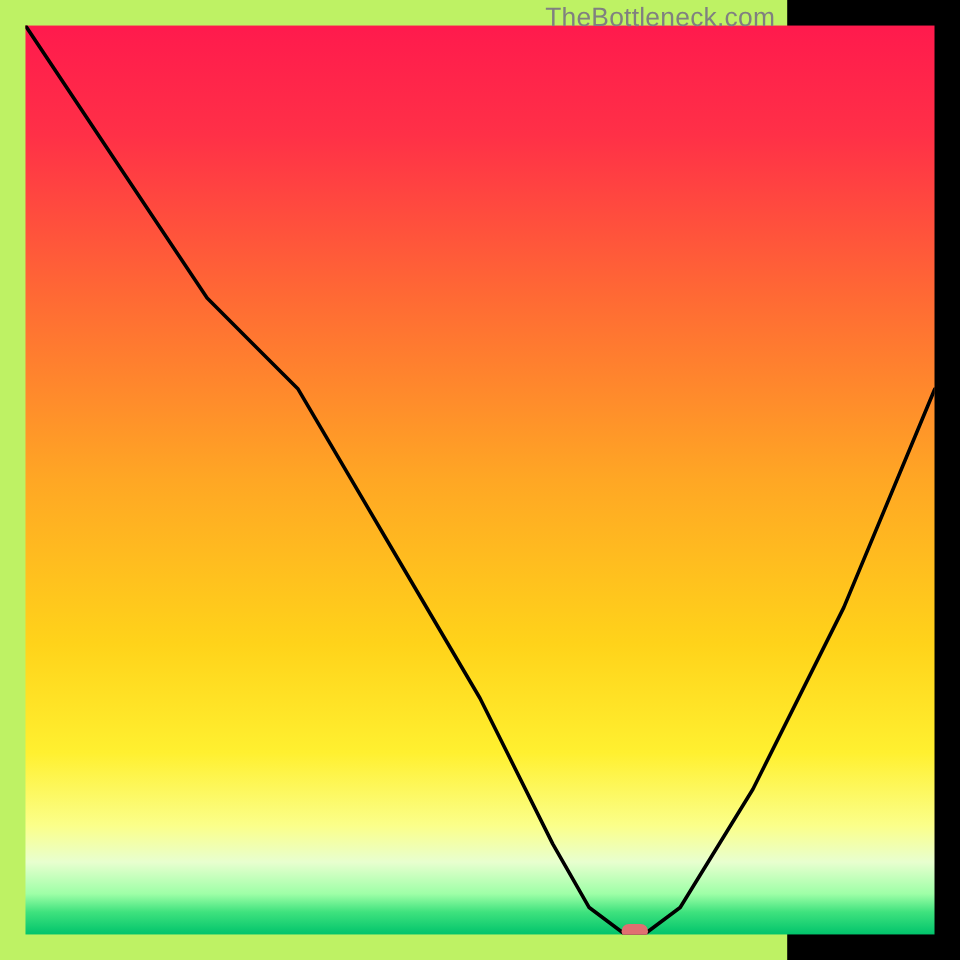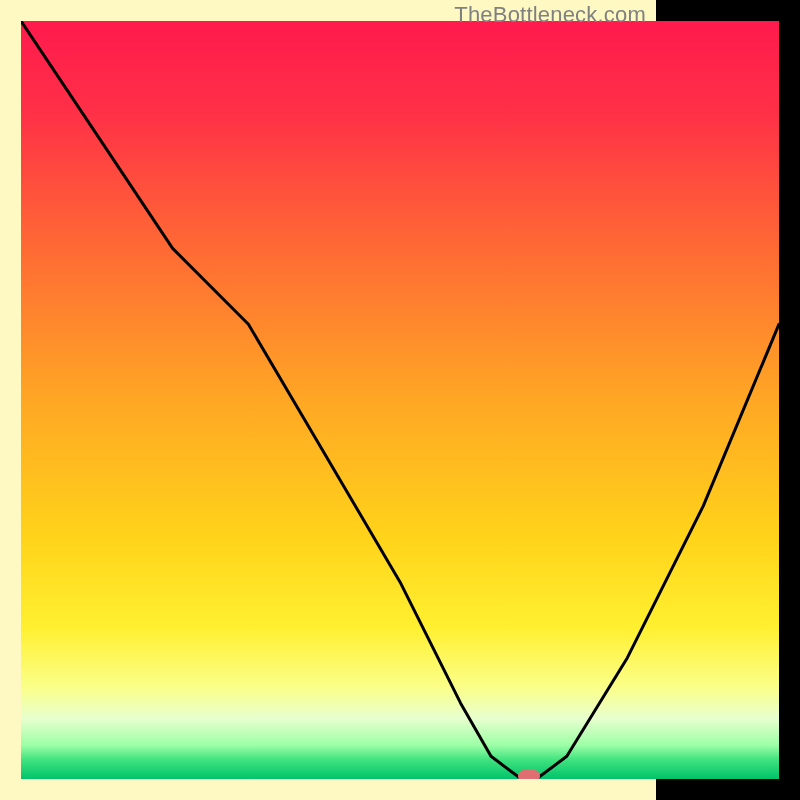--- a/index.html
+++ b/index.html
@@ -8,21 +8,21 @@
     width: 800px;
     height: 800px;
     background: #000;
     overflow: hidden;
     font-family: Arial, Helvetica, sans-serif;
   }
   .frame {
     position: relative;
     width: 656px;
     height: 800px;
-    background: #fef9c3;
+    background: #bef264;
   }
   .plot-area {
     position: absolute;
     left: 21px;
     top: 21px;
     width: 758px;
     height: 758px;
     overflow: hidden;
   }
   .watermark {

